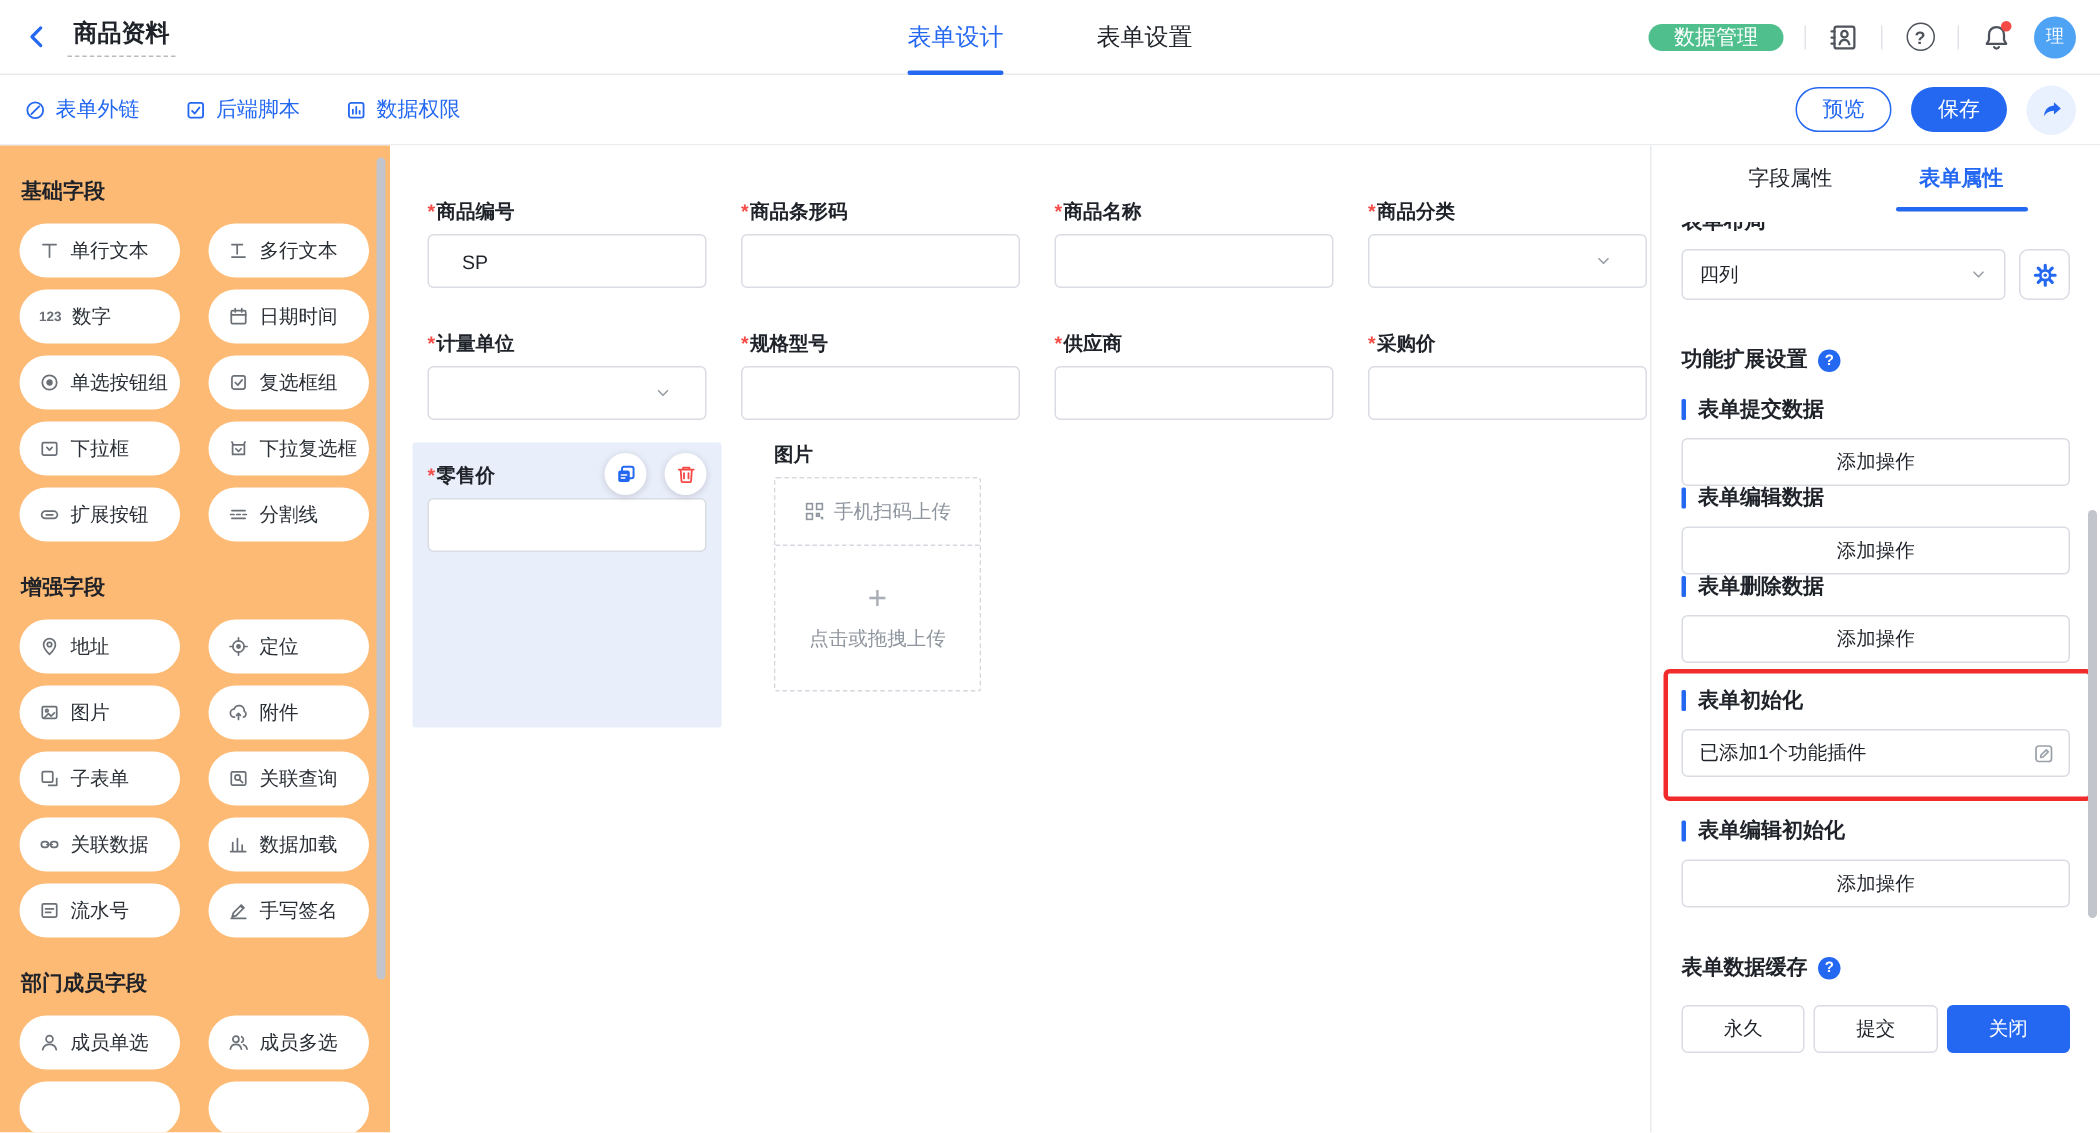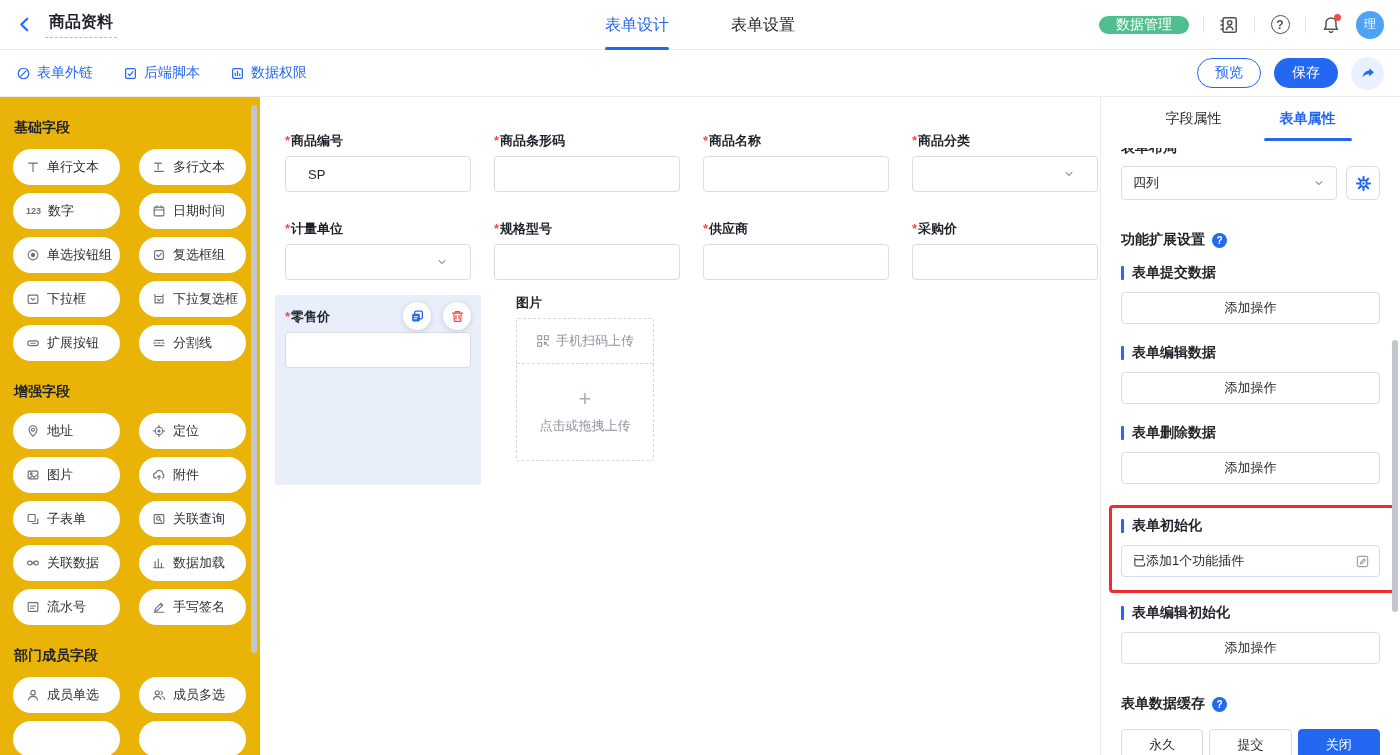--- a/index.html
+++ b/index.html
@@ -32,21 +32,21 @@
   .tool-link{display:flex;align-items:center;gap:6px;color:var(--primary);font-size:14px;margin-right:30px;cursor:pointer;}
   .toolbar-right{margin-left:auto;display:flex;align-items:center;gap:13px;}
   .btn-outline{height:30px;padding:0 17px;border:1px solid var(--primary);color:var(--primary);background:#fff;border-radius:15px;font-size:14px;cursor:pointer;font-family:Liberation Serif, serif;}
   .btn-primary{height:30px;padding:0 18px;border:none;color:#fff;background:var(--primary);border-radius:15px;font-size:14px;cursor:pointer;}
   .btn-share{width:33px;height:33px;border-radius:50%;background:#e9f0fe;border:none;display:flex;align-items:center;justify-content:center;cursor:pointer;}
 
   
   .bodywrap{display:flex;height:658px;}
 
   
-  .sidebar{width:260px;background:#eab308;position:relative;padding:18px 14px 0 13px;overflow:hidden;flex:0 0 260px;}
+  .sidebar{width:260px;background:#fdba74;position:relative;padding:18px 14px 0 13px;overflow:hidden;flex:0 0 260px;}
   .side-title{font-size:14px;font-weight:700;margin:4px 0 12px 1px;}
   .pill-grid{display:grid;grid-template-columns:1fr 1fr;column-gap:19px;row-gap:8px;margin-bottom:22px;}
   .pill{background:#fff;border-radius:18px;height:36px;display:flex;align-items:center;gap:7px;padding-left:13px;font-size:13px;color:#2a2f36;cursor:grab;}
   .pill .num{font-size:9px;font-weight:700;color:#6b7077;letter-spacing:0;}
   .recycle-bar{position:absolute;bottom:0;left:0;right:0;height:37px;background:#fff;box-shadow:0 -3px 8px rgba(31,35,41,.09);display:flex;align-items:center;justify-content:center;gap:7px;font-size:14px;color:#41464f;cursor:pointer;z-index:3;}
   .side-thumb{position:absolute;right:3px;top:8px;width:6px;height:548px;border-radius:3px;background:#c2c6cc;z-index:2;}
 
   
   .canvas{flex:1;background:#fff;padding:36px 0 0 25px;position:relative;overflow:hidden;}
   .field-row{display:flex;gap:23px;margin-bottom:29px;align-items:flex-start;}
@@ -72,21 +72,21 @@
   .p-tab.active{color:var(--primary);font-weight:700;}
   .p-tab.active::after{content:"";position:absolute;left:50%;transform:translateX(-50%);bottom:0;width:88px;height:3px;background:var(--primary);border-radius:2px;}
   .panel-body{padding:7px 20px 0 20px;height:614px;overflow:hidden;position:relative;}
   .clipped-label{height:9px;overflow:hidden;margin-bottom:9px;}
   .clipped-label span{display:block;margin-top:-9px;font-size:14px;font-weight:700;}
   .layout-row{display:flex;gap:9px;margin-bottom:31px;}
   .p-select{flex:1;height:34px;border:1px solid var(--bd);border-radius:4px;display:flex;align-items:center;justify-content:space-between;padding:0 11px;font-size:13px;cursor:pointer;}
   .gear-btn{width:34px;height:34px;border:1px solid var(--bd);border-radius:6px;background:#fff;display:flex;align-items:center;justify-content:center;cursor:pointer;}
   .ext-title{display:flex;align-items:center;gap:7px;font-size:14px;font-weight:700;margin-bottom:16px;}
   .q-icon{width:15px;height:15px;border-radius:50%;background:var(--primary);color:#fff;font-size:10px;font-weight:700;display:flex;align-items:center;justify-content:center;cursor:pointer;}
-  .group{margin-bottom:21px;}
+  .group{}
   .group-title{display:flex;align-items:center;gap:8px;font-size:14px;font-weight:700;height:16px;}
   .bar{width:3px;height:14px;background:var(--primary);border-radius:1px;}
   .action-btn{margin-top:11px;width:100%;height:32px;border:1px solid var(--bd);border-radius:4px;background:#fff;font-size:13px;color:var(--txt);cursor:pointer;}
   .hl-box{border:3px solid var(--hl);border-radius:4px;margin:4px -15px 12px -12px;padding:10px 12px 13px 9px;}
   .hl-box .group{margin-bottom:0;}
   .plugin-box{margin-top:11px;height:32px;border:1px solid var(--bd);border-radius:4px;display:flex;align-items:center;justify-content:space-between;padding:0 9px 0 11px;font-size:13px;cursor:default;}
   .cache-title{margin-top:31px;}
   .cache-opts{display:flex;gap:6px;margin-top:13px;}
   .seg-btn{flex:1;height:32px;border:1px solid var(--bd);border-radius:4px;background:#fff;font-size:13px;color:var(--txt);cursor:pointer;}
   .seg-btn.active{background:var(--primary);border-color:var(--primary);color:#fff;}

